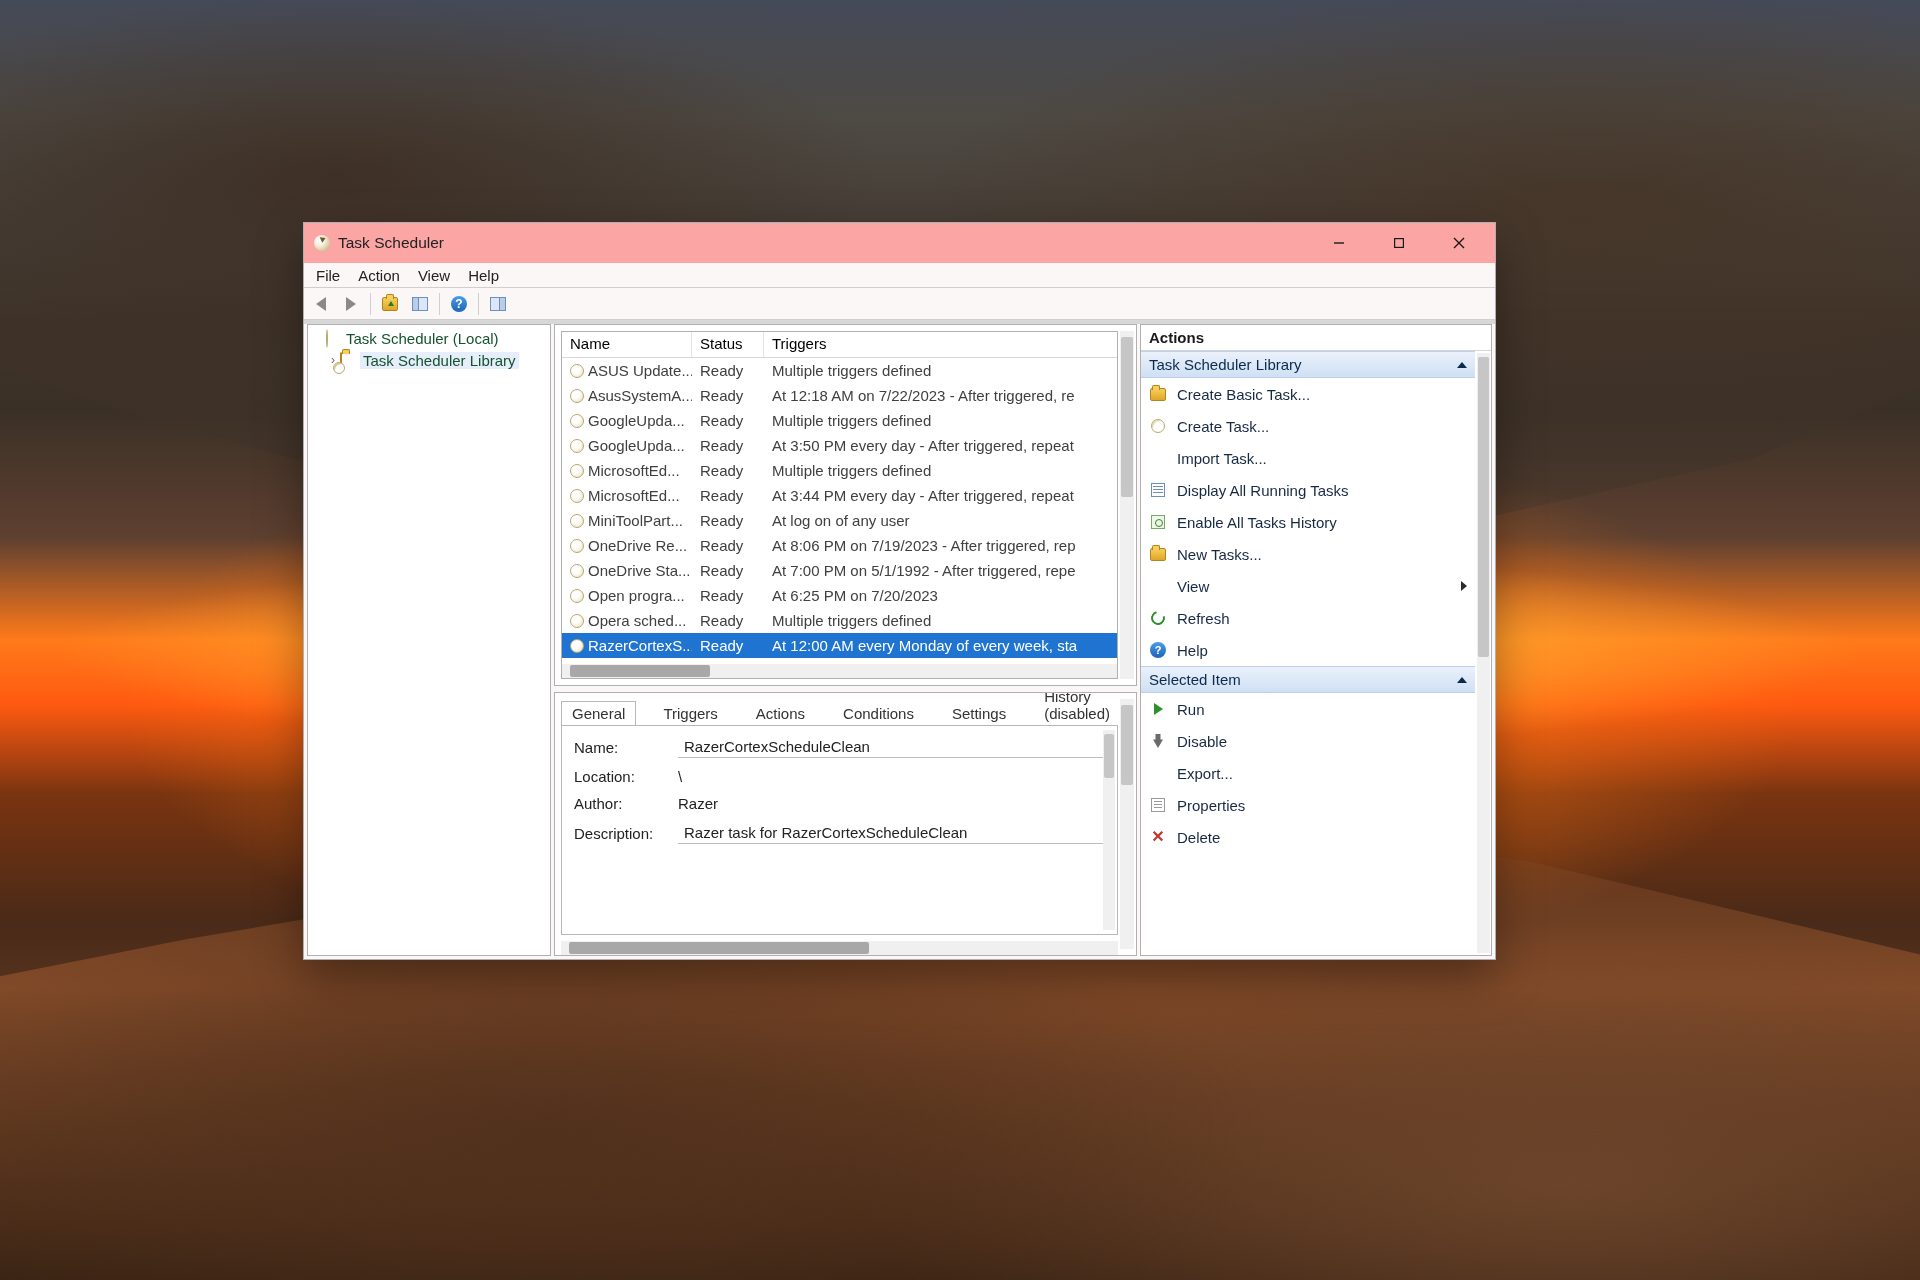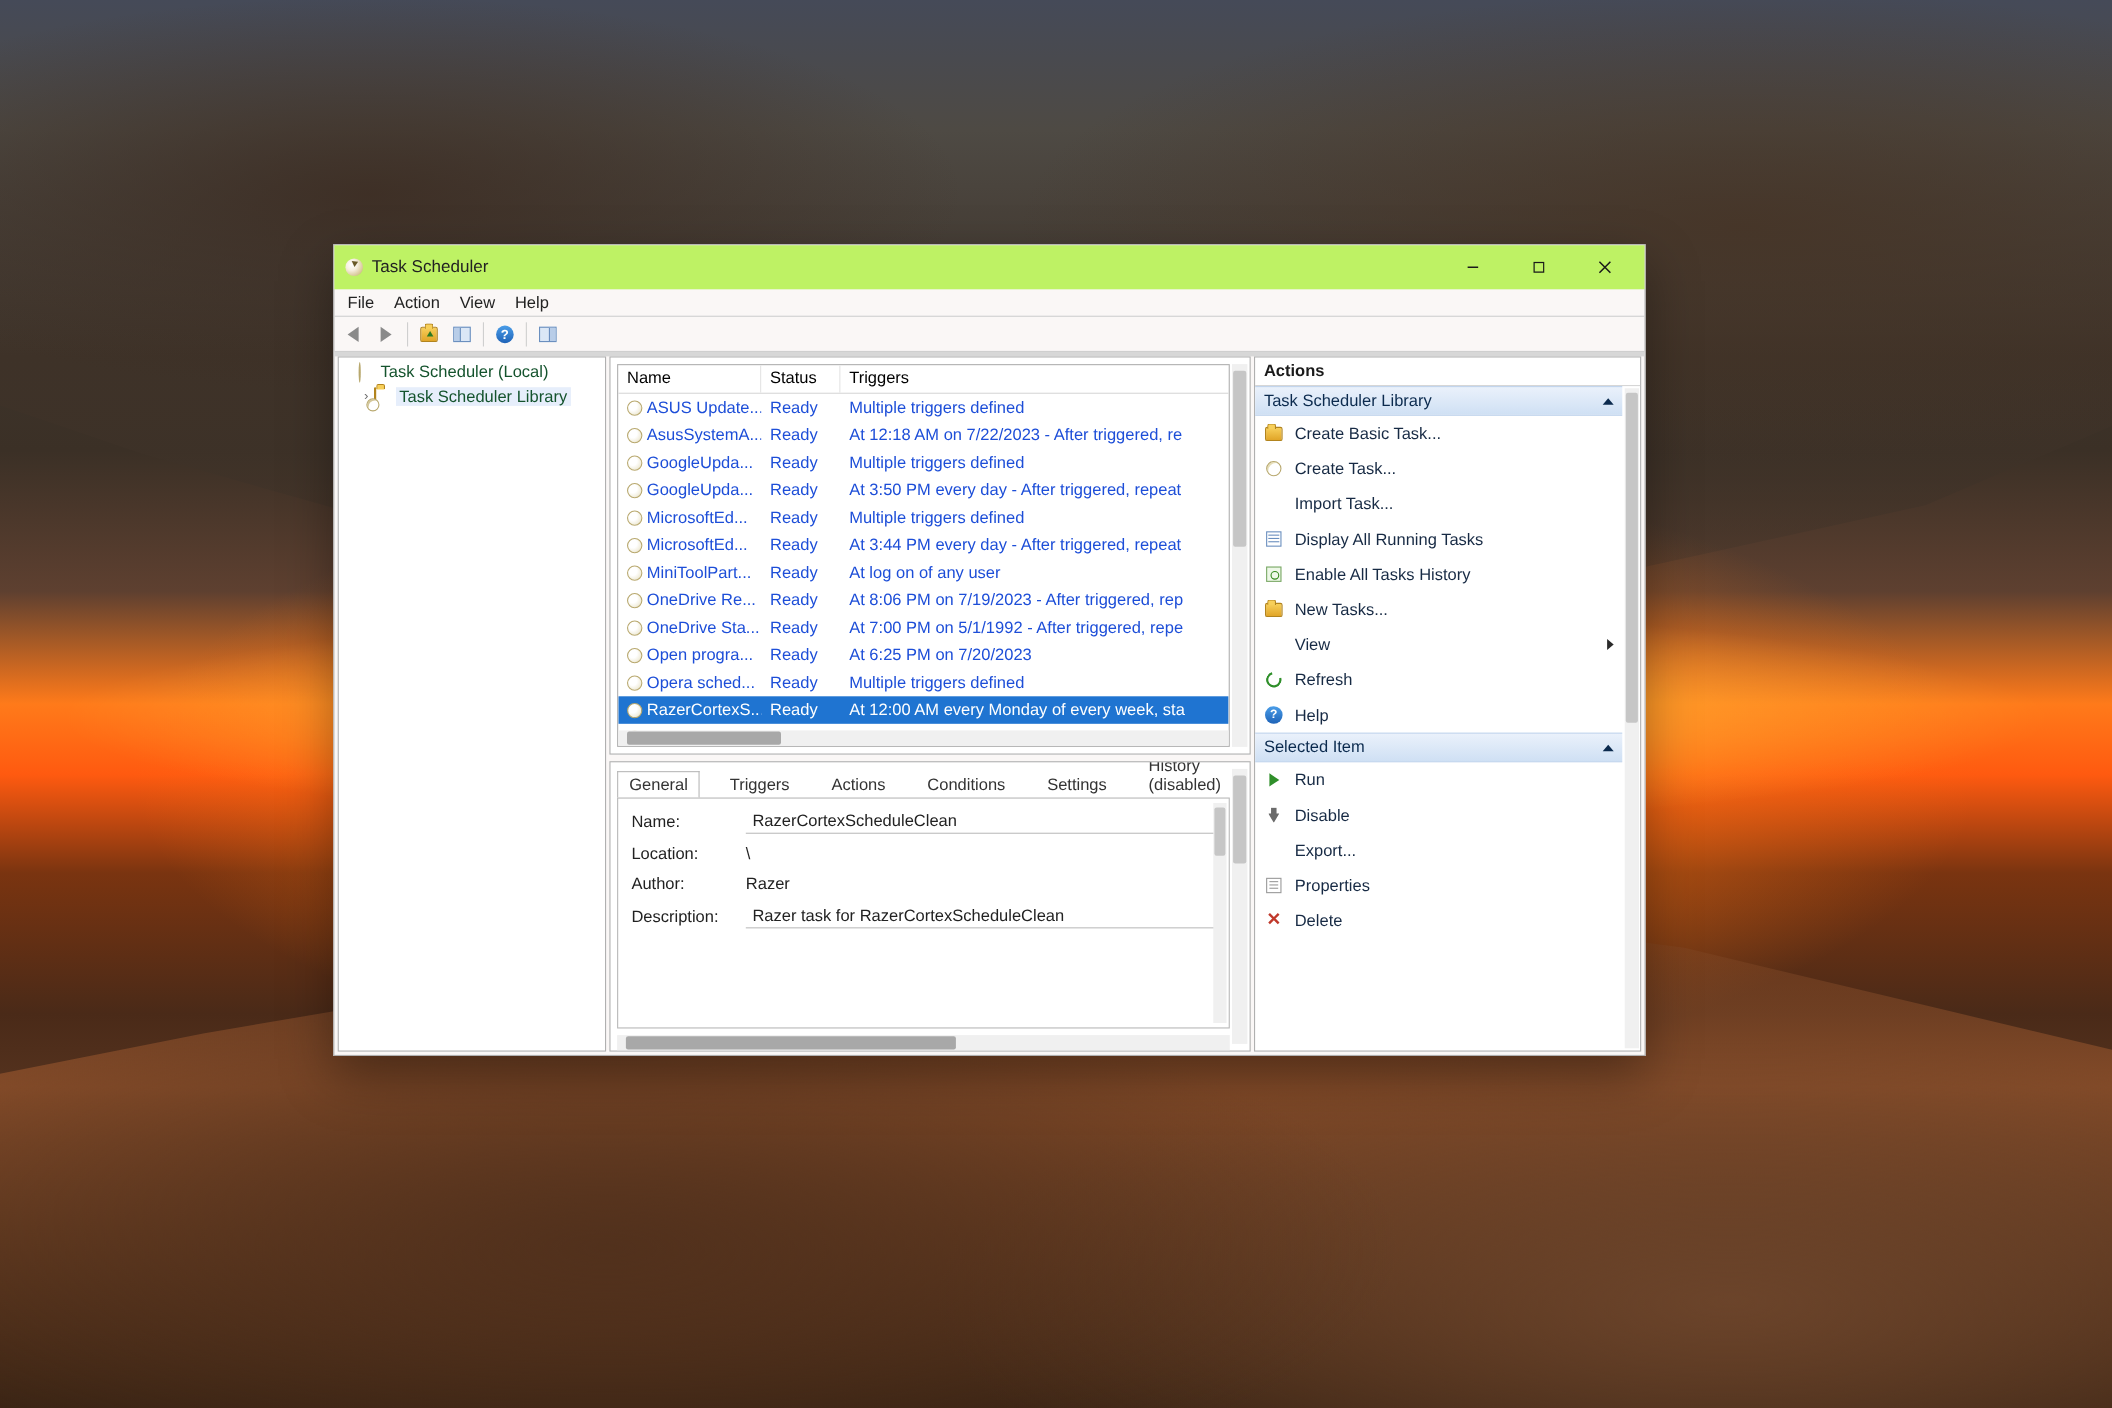--- a/index.html
+++ b/index.html
@@ -39,21 +39,21 @@
   .window {
     position: absolute; left: 303px; top: 222px; width: 1193px; height: 738px;
     background: #faf7f6;
     border: 1px solid #b0b0b0;
     box-shadow: 0 18px 44px rgba(0,0,0,0.35);
     display: flex; flex-direction: column;
   }
 
   .titlebar {
     height: 40px; display: flex; align-items: center; padding: 0 6px 0 10px;
-    background: #bef264;
+    background: #fca5a5;
   }
   .titlebar .app-icon {
     width: 16px; height: 16px; border-radius: 50%;
     background: radial-gradient(circle at 35% 35%, #fff 0%, #f6efe0 35%, #d9c99a 70%, #b09860 100%);
     position: relative; margin-right: 8px; flex: 0 0 auto;
   }
   .titlebar .app-icon::after {
     content:""; position:absolute; left:7px; top:2px; width:0; height:0;
     border-left:5px solid #6a5a28; border-top:3px solid transparent; border-bottom:3px solid transparent;
     transform-origin:left center; transform: rotate(-25deg);
@@ -127,21 +127,21 @@
   .list-scroll { position:absolute; top:6px; bottom:6px; right:2px; width:14px; background:#f0f0f0; }
   .list-scroll .thumb { position:absolute; left:1px; right:1px; top:6px; height:160px; background:#c6c6c6; border-radius:2px; }
 
   .cols { display:flex; height:26px; border-bottom:1px solid #d8d8d8; font-size:15px; }
   .col { padding: 3px 8px; border-right:1px solid #e4e4e4; }
   .col.name { width:130px; flex:0 0 130px; }
   .col.status { width:72px; flex:0 0 72px; }
   .col.triggers { flex:1 1 auto; border-right:none; }
 
   .rows { position:absolute; top:26px; left:0; right:0; bottom:14px; overflow:hidden; }
-  .row { display:flex; height:25px; align-items:center; font-size:15px; color:#1d4ed8; }
+  .row { display:flex; height:25px; align-items:center; font-size:15px; color:#404040; }
   .row .c { padding: 0 8px; white-space:nowrap; overflow:hidden; text-overflow:ellipsis; }
   .row .c.name { width:130px; flex:0 0 130px; display:flex; align-items:center; gap:4px; }
   .row .c.status { width:72px; flex:0 0 72px; }
   .row .c.triggers { flex:1 1 auto; }
   .row.sel { background:#1f74d1; color:#fff; }
   .row .ico-clock { width:14px;height:14px; flex:0 0 14px;}
 
   .hscroll { position:absolute; left:0; right:0; bottom:0; height:14px; background:#f0f0f0; }
   .hscroll .thumb { position:absolute; top:1px; bottom:1px; left:8px; width:140px; background:#a8a8a8; border-radius:2px; }
 

